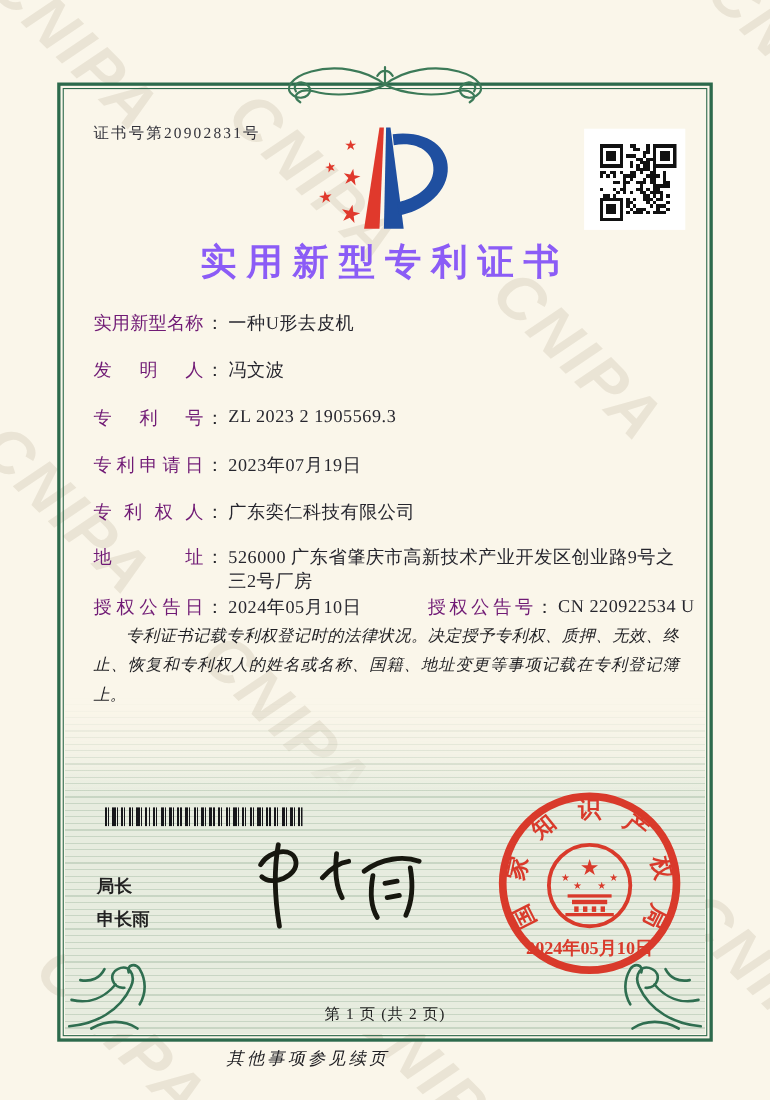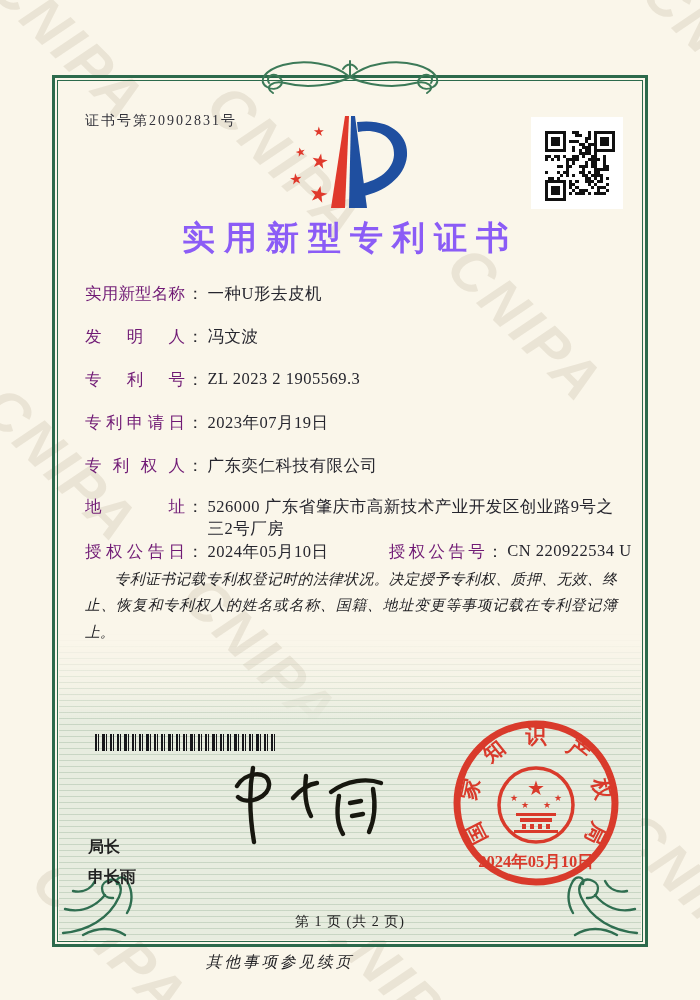--- a/index.html
+++ b/index.html
@@ -66,21 +66,21 @@
     position:absolute;left:95px;top:734px;width:180px;height:17px;z-index:3;
     background:repeating-linear-gradient(90deg,
       #16161a 0 2px, rgba(0,0,0,0) 2px 3px,
       #16161a 3px 4px, rgba(0,0,0,0) 4px 7px,
       #16161a 7px 10px, rgba(0,0,0,0) 10px 11px,
       #16161a 11px 12px, rgba(0,0,0,0) 12px 15px,
       #16161a 15px 17px, rgba(0,0,0,0) 17px 18px,
       #16161a 18px 19px, rgba(0,0,0,0) 19px 22px);
   }
   .signer{
-    position:absolute;left:88px;top:832px;z-index:3;
+    position:absolute;left:88px;top:792px;z-index:3;
     font-family:Liberation Serif, serif;font-size:16px;font-weight:bold;
     color:#222;line-height:1.85;
   }
   .signature{position:absolute;left:205px;top:756px;z-index:3;}
   .seal{position:absolute;left:445px;top:712px;z-index:4;}
   .page-num{
     position:absolute;left:0;top:913px;width:700px;text-align:center;
     font-size:14px;color:#222;z-index:3;letter-spacing:1px;
   }
   .cont-note{

